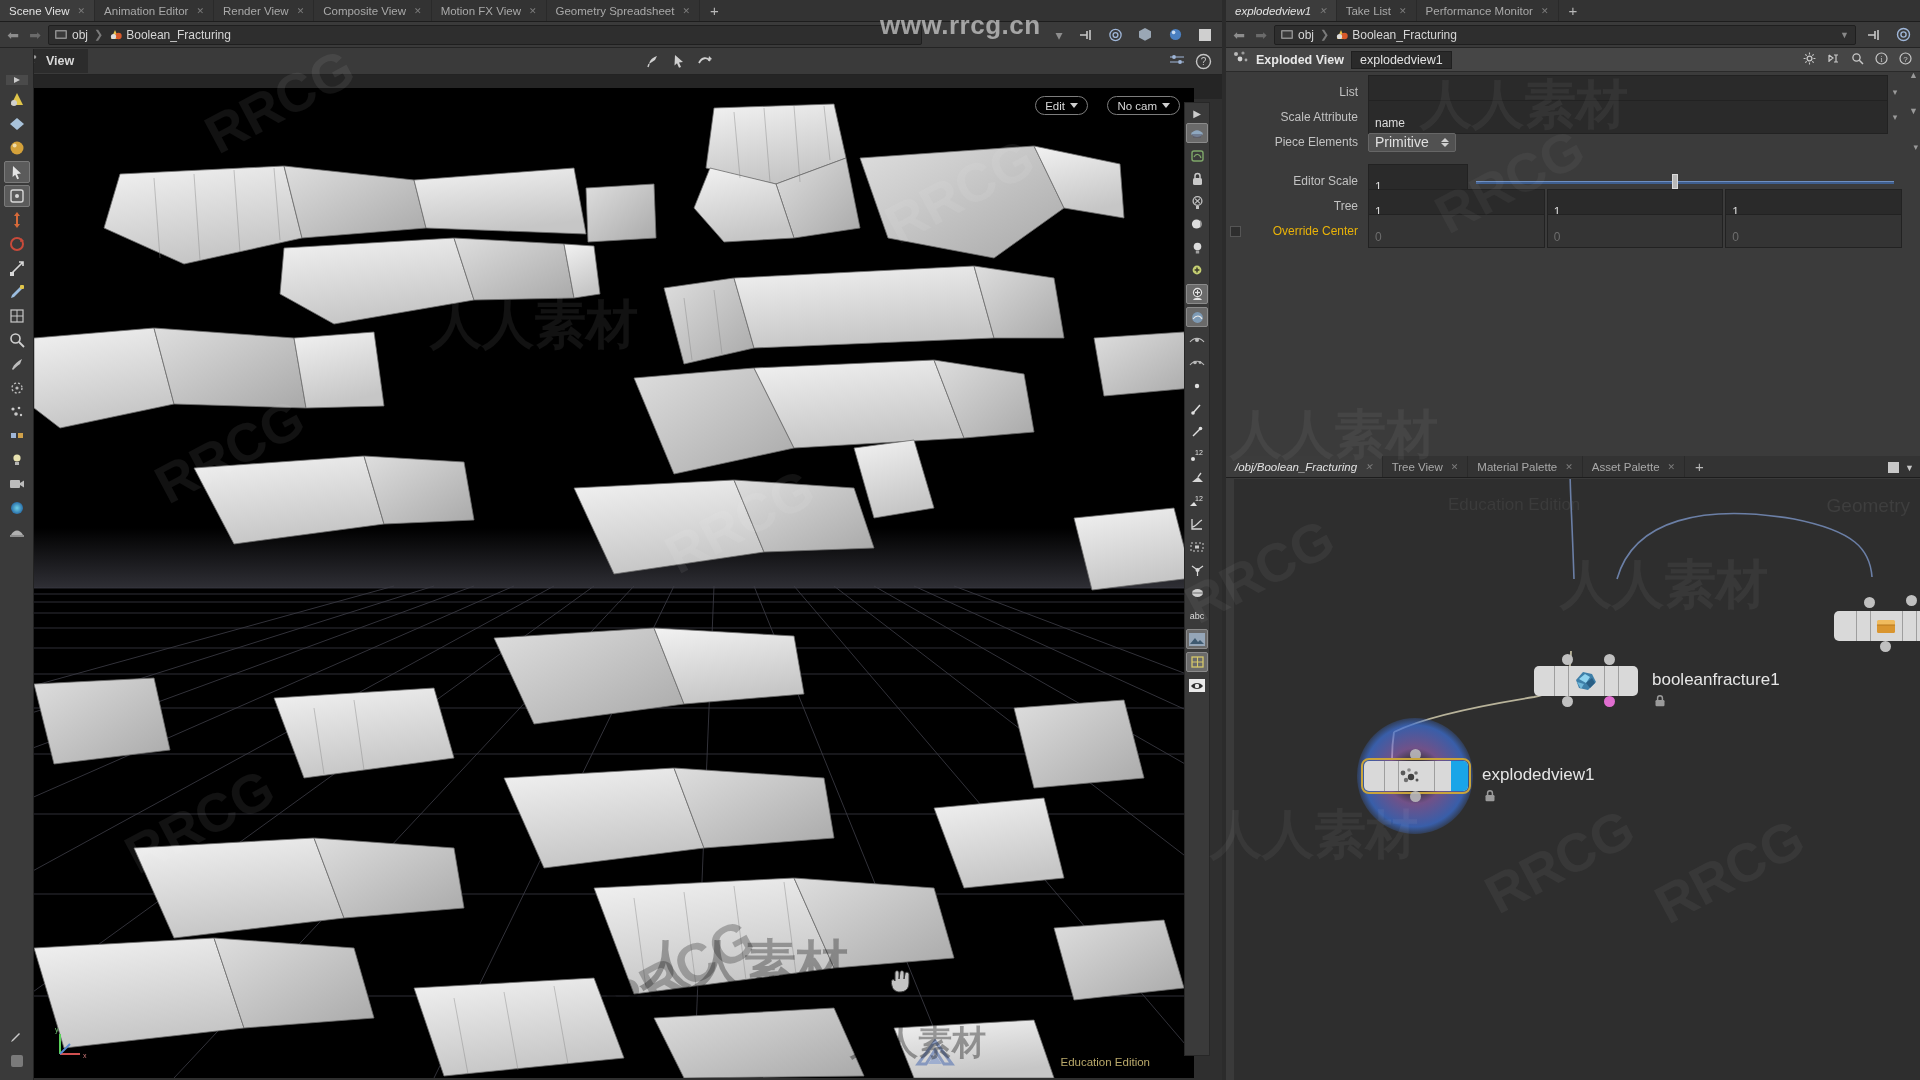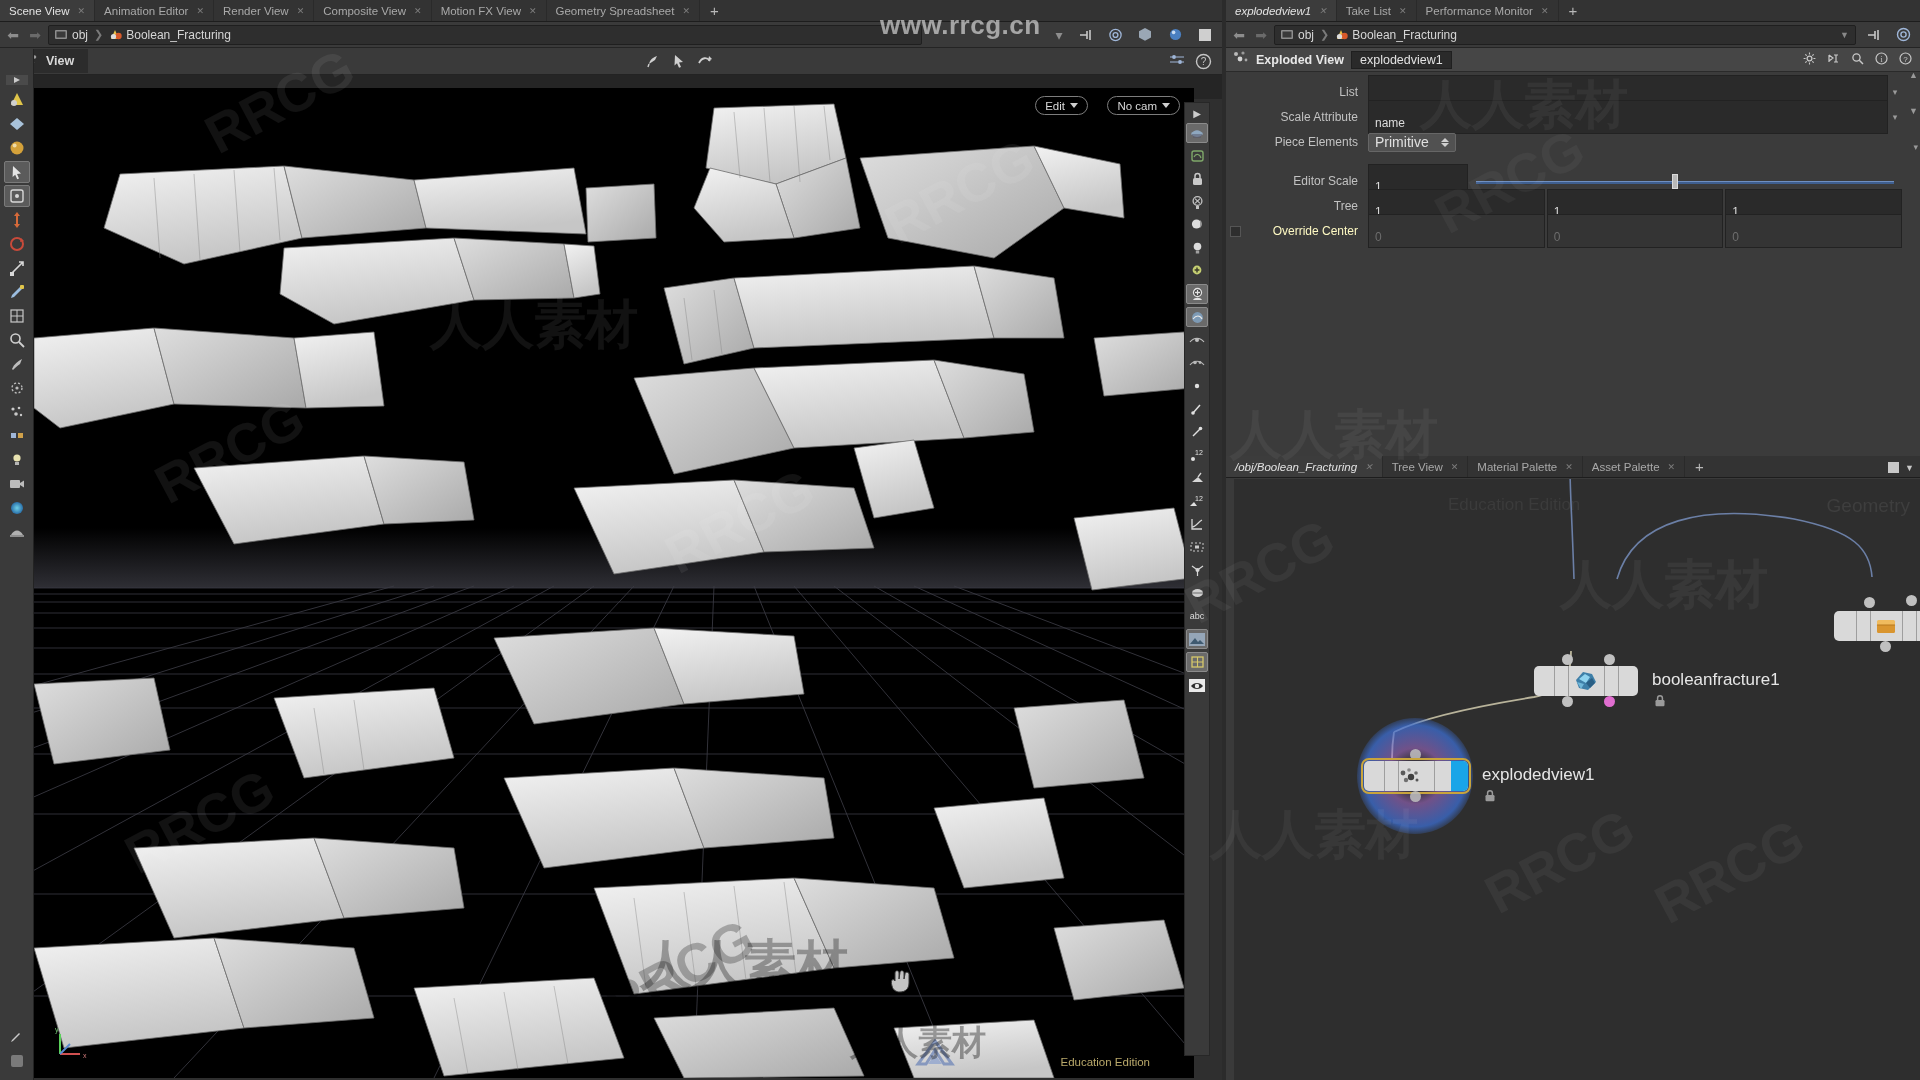--- a/index.html
+++ b/index.html
@@ -114,21 +114,21 @@
   #param-head .ttl { font-size: 12.5px; font-weight: bold; color: #e8e8e8; }
   #param-head .nodename {
     background: #2a2a2a; border: 1px solid #1f1f1f;
     padding: 1px 8px; font-size: 12.5px; color: #e2e2e2;
   }
   #param-head .spacer { flex: 1; }
   #param-head .hicon { font-size: 12px; color: #bdbdbd; width: 17px; text-align:center;}
   #param-body { padding-top: 10px; }
   .prow { display: flex; align-items: center; height: 20px; margin-bottom: 5px; padding-right: 18px; }
   .plabel { width: 142px; text-align: right; padding-right: 10px; font-size: 12px; color: #c2c2c2; }
-  .plabel.dim { color: #fef9c3; }
+  .plabel.dim { color: #eab308; }
   .pcheck { width: 11px; height: 11px; background: #2e2e2e; border: 1px solid #555; margin-right: 6px; }
   .pfield {
     height: 34px; background: #2a2a2a; border: 1px solid #222;
     font-size: 12px; color: #dcdcdc; padding: 14px 6px; line-height: 16px;
   }
   .pfield.dim { color: #6d6d6d; background:#343434; }
   .pmenu {
     display: inline-flex; align-items: center; gap: 12px;
     height: 19px; background: #515151; border: 1px solid #666; border-radius: 2px;
     font-size: 14px; color: #e0e0e0; padding: 0 6px;

